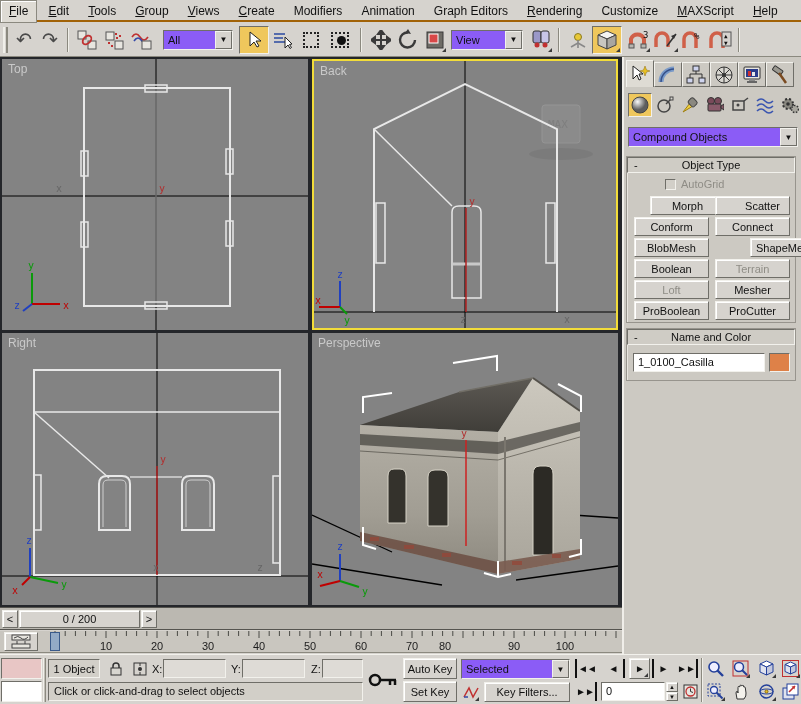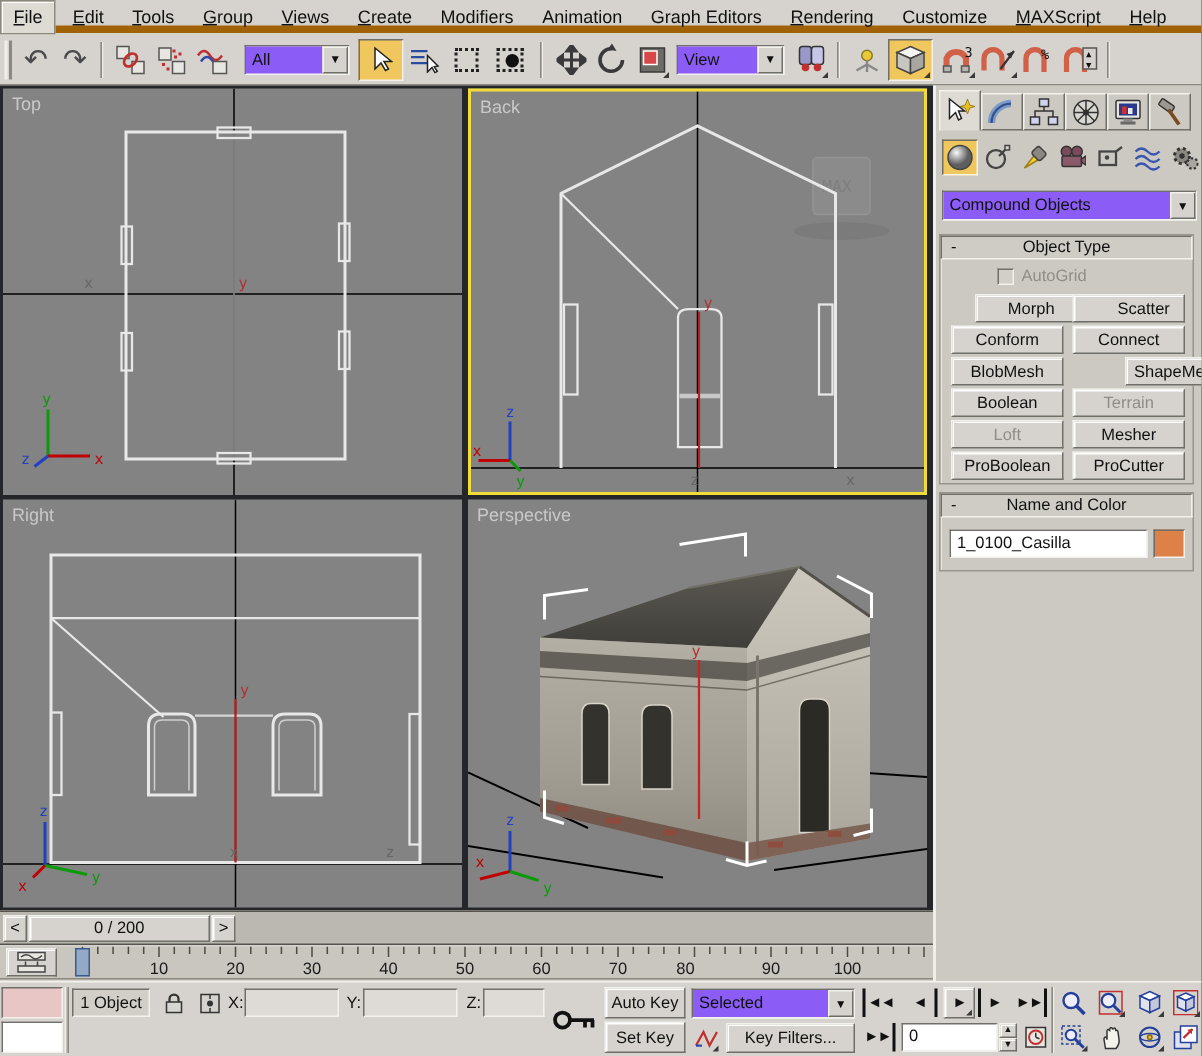--- a/index.html
+++ b/index.html
@@ -29,21 +29,21 @@
   .dd .txt { flex:1; padding-left:4px; background:#8b5cf6; height:100%; line-height:18px; overflow:hidden; white-space:nowrap; }
   .dd .arrow { width:17px; height:100%; background:#d6d3ce; border:1px solid; border-color:#f2f1ec #6f6e68 #6f6e68 #f2f1ec; display:flex; align-items:center; justify-content:center; font-size:8px; }
   .pb { font-size:10px; letter-spacing:-1px; }
   .ticklbl { position:absolute; top:9px; transform:translateX(-50%); font-size:11px; color:#1c1c1c; }
   .flyout::after { content:""; position:absolute; right:1px; bottom:1px; border-left:4px solid transparent; border-bottom:4px solid #3a3a3a; }
   svg text { font-family:"DejaVu Sans Mono", monospace; }
 </style>
 </head>
 <body>
 
-<div class="abs" style="left:0;top:0;width:801px;height:22px;background:#d6d3ce;border-bottom:5px solid #a16207;">
+<div class="abs" style="left:0;top:0;width:801px;height:22px;background:#d6d3ce;border-bottom:2px solid #a16207;">
   <span class="menu-item accel menu-focus">File</span>
   <span class="menu-item accel">Edit</span>
   <span class="menu-item accel">Tools</span>
   <span class="menu-item accel">Group</span>
   <span class="menu-item accel">Views</span>
   <span class="menu-item accel">Create</span>
   <span class="menu-item">Modifiers</span>
   <span class="menu-item">Animation</span>
   <span class="menu-item">Graph Editors</span>
   <span class="menu-item accel">Rendering</span>
@@ -592,21 +592,21 @@
         <line x1="576" y1="0" x2="576" y2="7" stroke="#4a4a46"></line>
       </svg>
     <span class="ticklbl" style="left:15px">0</span>
     <span class="ticklbl" style="left:66px">10</span>
     <span class="ticklbl" style="left:117px">20</span>
     <span class="ticklbl" style="left:168px">30</span>
     <span class="ticklbl" style="left:219px">40</span>
     <span class="ticklbl" style="left:270px">50</span>
     <span class="ticklbl" style="left:321px">60</span>
     <span class="ticklbl" style="left:372px">70</span>
-    <span class="ticklbl" style="left:417px">80</span>
+    <span class="ticklbl" style="left:405px">80</span>
     <span class="ticklbl" style="left:474px">90</span>
     <span class="ticklbl" style="left:525px">100</span>
     <div class="abs" style="left:10px;top:1px;width:10px;height:19px;background:#93aac6;border:1px solid #3a5a8a;"></div>
   </div>
 </div>
 
 <div class="abs" style="left:0;top:654px;width:801px;height:50px;background:#d6d3ce;border-top:1px solid #f2f1ec;">
 
   <div class="abs sunken" style="left:1px;top:3px;width:41px;height:21px;background:#e8c6c5;"></div>
   <div class="abs sunken" style="left:1px;top:26px;width:41px;height:21px;background:#ffffff;"></div>
@@ -638,20 +638,23 @@
 
   <div class="btn abs" style="left:366px;top:5px;width:34px;height:40px;background:#d6d3ce;">
     <svg width="30" height="18">
         <circle cx="7" cy="9" r="5" fill="none" stroke="#111" stroke-width="2.5"></circle>
         <line x1="12" y1="9" x2="28" y2="9" stroke="#111" stroke-width="2.5"></line>
         <line x1="22" y1="9" x2="22" y2="14" stroke="#111" stroke-width="2.5"></line>
         <line x1="27" y1="9" x2="27" y2="14" stroke="#111" stroke-width="2.5"></line>
       </svg>
   </div>
 
+  <div class="abs sunken" style="left:48px;top:27px;width:315px;height:19px;background:#d2cfc8;line-height:17px;padding-left:5px;">
+    <span>Click or click-and-drag to select objects</span>
+  </div>
 
   <div class="btn raised abs" style="left:403px;top:3px;width:54px;height:21px;text-align:right;">Auto Key</div>
   <div class="btn raised abs" style="left:403px;top:26px;width:54px;height:21px;">Set Key</div>
   <div class="dd fieldw abs" style="left:461px;top:4px;width:109px;height:20px;">
     <span class="txt">Selected</span>
     <span class="arrow">▼</span>
   </div>
   <div class="btn abs flyout" style="left:461px;top:27px;width:19px;height:20px;position:absolute;">
     <svg width="16" height="14">
         <path d="M1,12 L6,3 L10,12 L15,3" fill="none" stroke="#c03030" stroke-width="1.5"></path>

